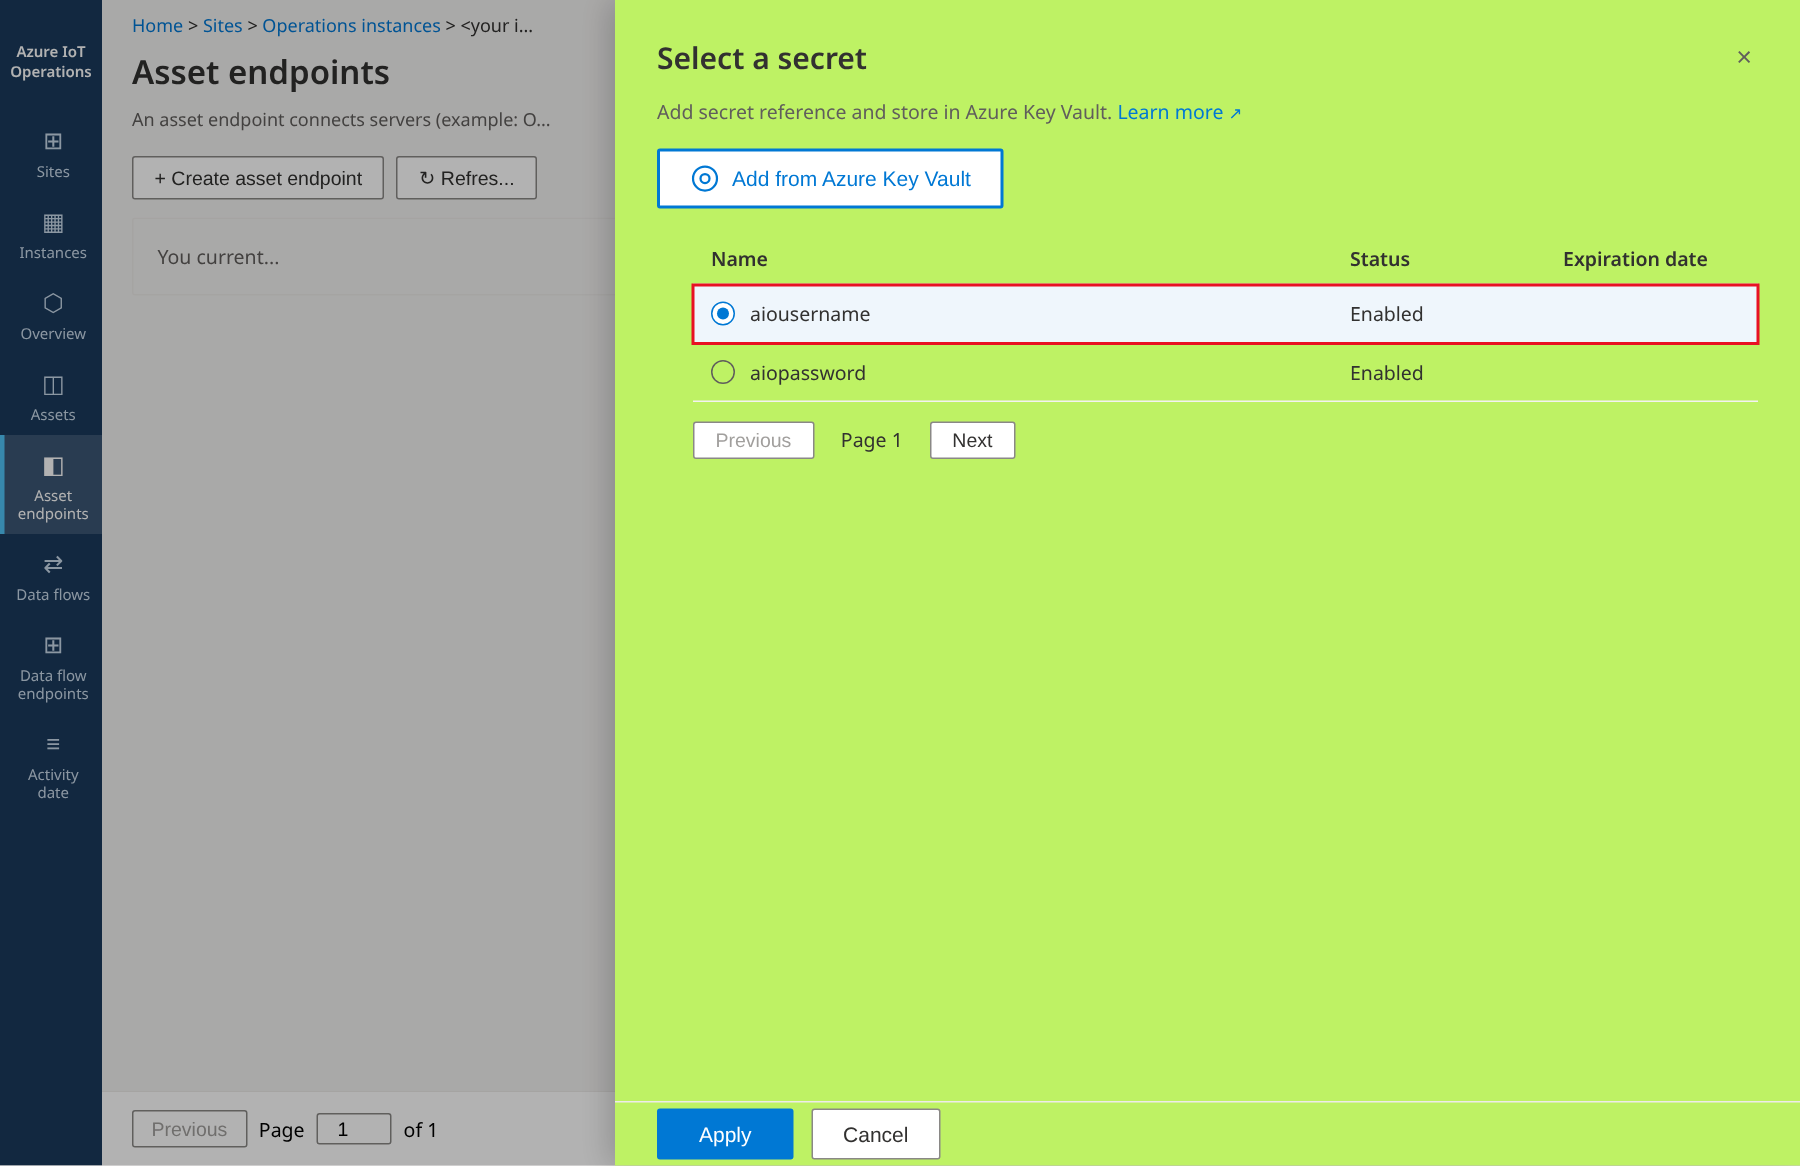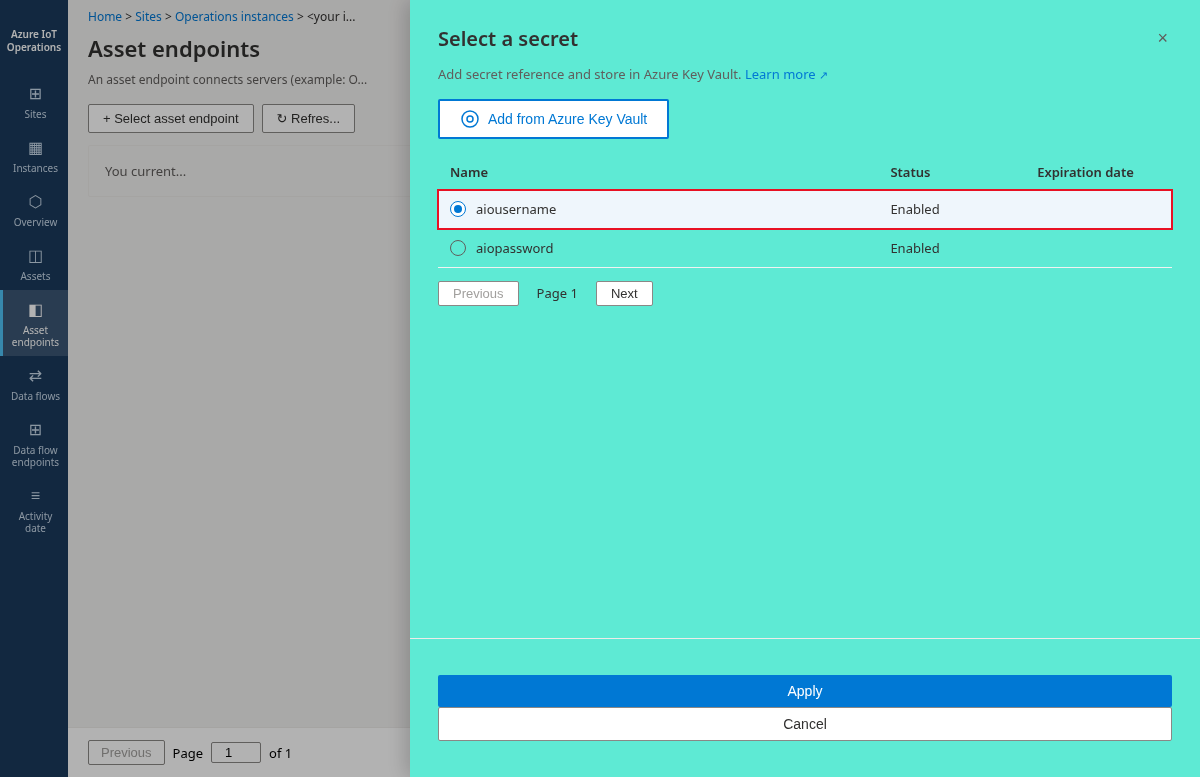--- a/index.html
+++ b/index.html
@@ -150,21 +150,21 @@
       justify-content: center;
     }
 
     
     .dialog {
       position: absolute;
       top: 0;
       right: 0;
       width: 790px;
       height: 777px;
-      background: #5eead4;
+      background: #bef264;
       box-shadow: -4px 0 20px rgba(0,0,0,0.2);
       display: flex;
       flex-direction: column;
       padding: 0;
     }
     .dialog-header {
       display: flex;
       align-items: center;
       justify-content: space-between;
       padding: 24px 28px 12px 28px;
@@ -214,20 +214,21 @@
       width: 20px;
       height: 20px;
       display: flex;
       align-items: center;
       justify-content: center;
     }
     .dialog-body {
       flex: 1;
       padding: 0 28px;
       overflow: auto;
+      margin-left: 24px;
     }
     .secret-table {
       width: 100%;
       border-collapse: collapse;
     }
     .secret-table th {
       text-align: left;
       padding: 8px 12px;
       font-size: 13px;
       font-weight: 600;
@@ -287,24 +288,24 @@
       color: #a19f9d;
     }
     .btn-page-dialog.active { color: #323130; }
     .page-label {
       padding: 4px 12px;
       font-size: 13px;
       color: #323130;
     }
 
     .dialog-footer {
-      padding: 36px 28px;
-      display: flex;
+      padding: 4px 28px;
+      display: flex;
+      gap: 12px;
       border-top: 1px solid #edebe9;
-      flex-direction: column;
     }
     .btn-apply {
       padding: 8px 28px;
       background: #0078d4;
       color: white;
       border: none;
       border-radius: 2px;
       cursor: pointer;
       font-size: 14px;
       font-weight: 500;
@@ -381,21 +382,21 @@
     <span> &gt; </span>
     <span style="color:#0078d4;cursor:pointer;">Sites</span>
     <span> &gt; </span>
     <span style="color:#0078d4;cursor:pointer;">Operations instances</span>
     <span> &gt; </span>
     <span style="color:#323130;">&lt;your i...</span>
   </div>
   <div class="page-title">Asset endpoints</div>
   <div class="page-subtitle">An asset endpoint connects servers (example: O...</div>
   <div class="toolbar">
-    <button class="btn-toolbar">+ Select asset endpoint</button>
+    <button class="btn-toolbar">+ Create asset endpoint</button>
     <button class="btn-toolbar">↻ Refres...</button>
   </div>
   <div class="content-area">
     <div class="info-box">You current...</div>
   </div>
   <div class="pagination-bar">
     <button class="btn-page" disabled="">Previous</button>
     <span>Page</span>
     <input class="page-input" type="number" value="1" min="1" style="">
     <span>of 1</span>

